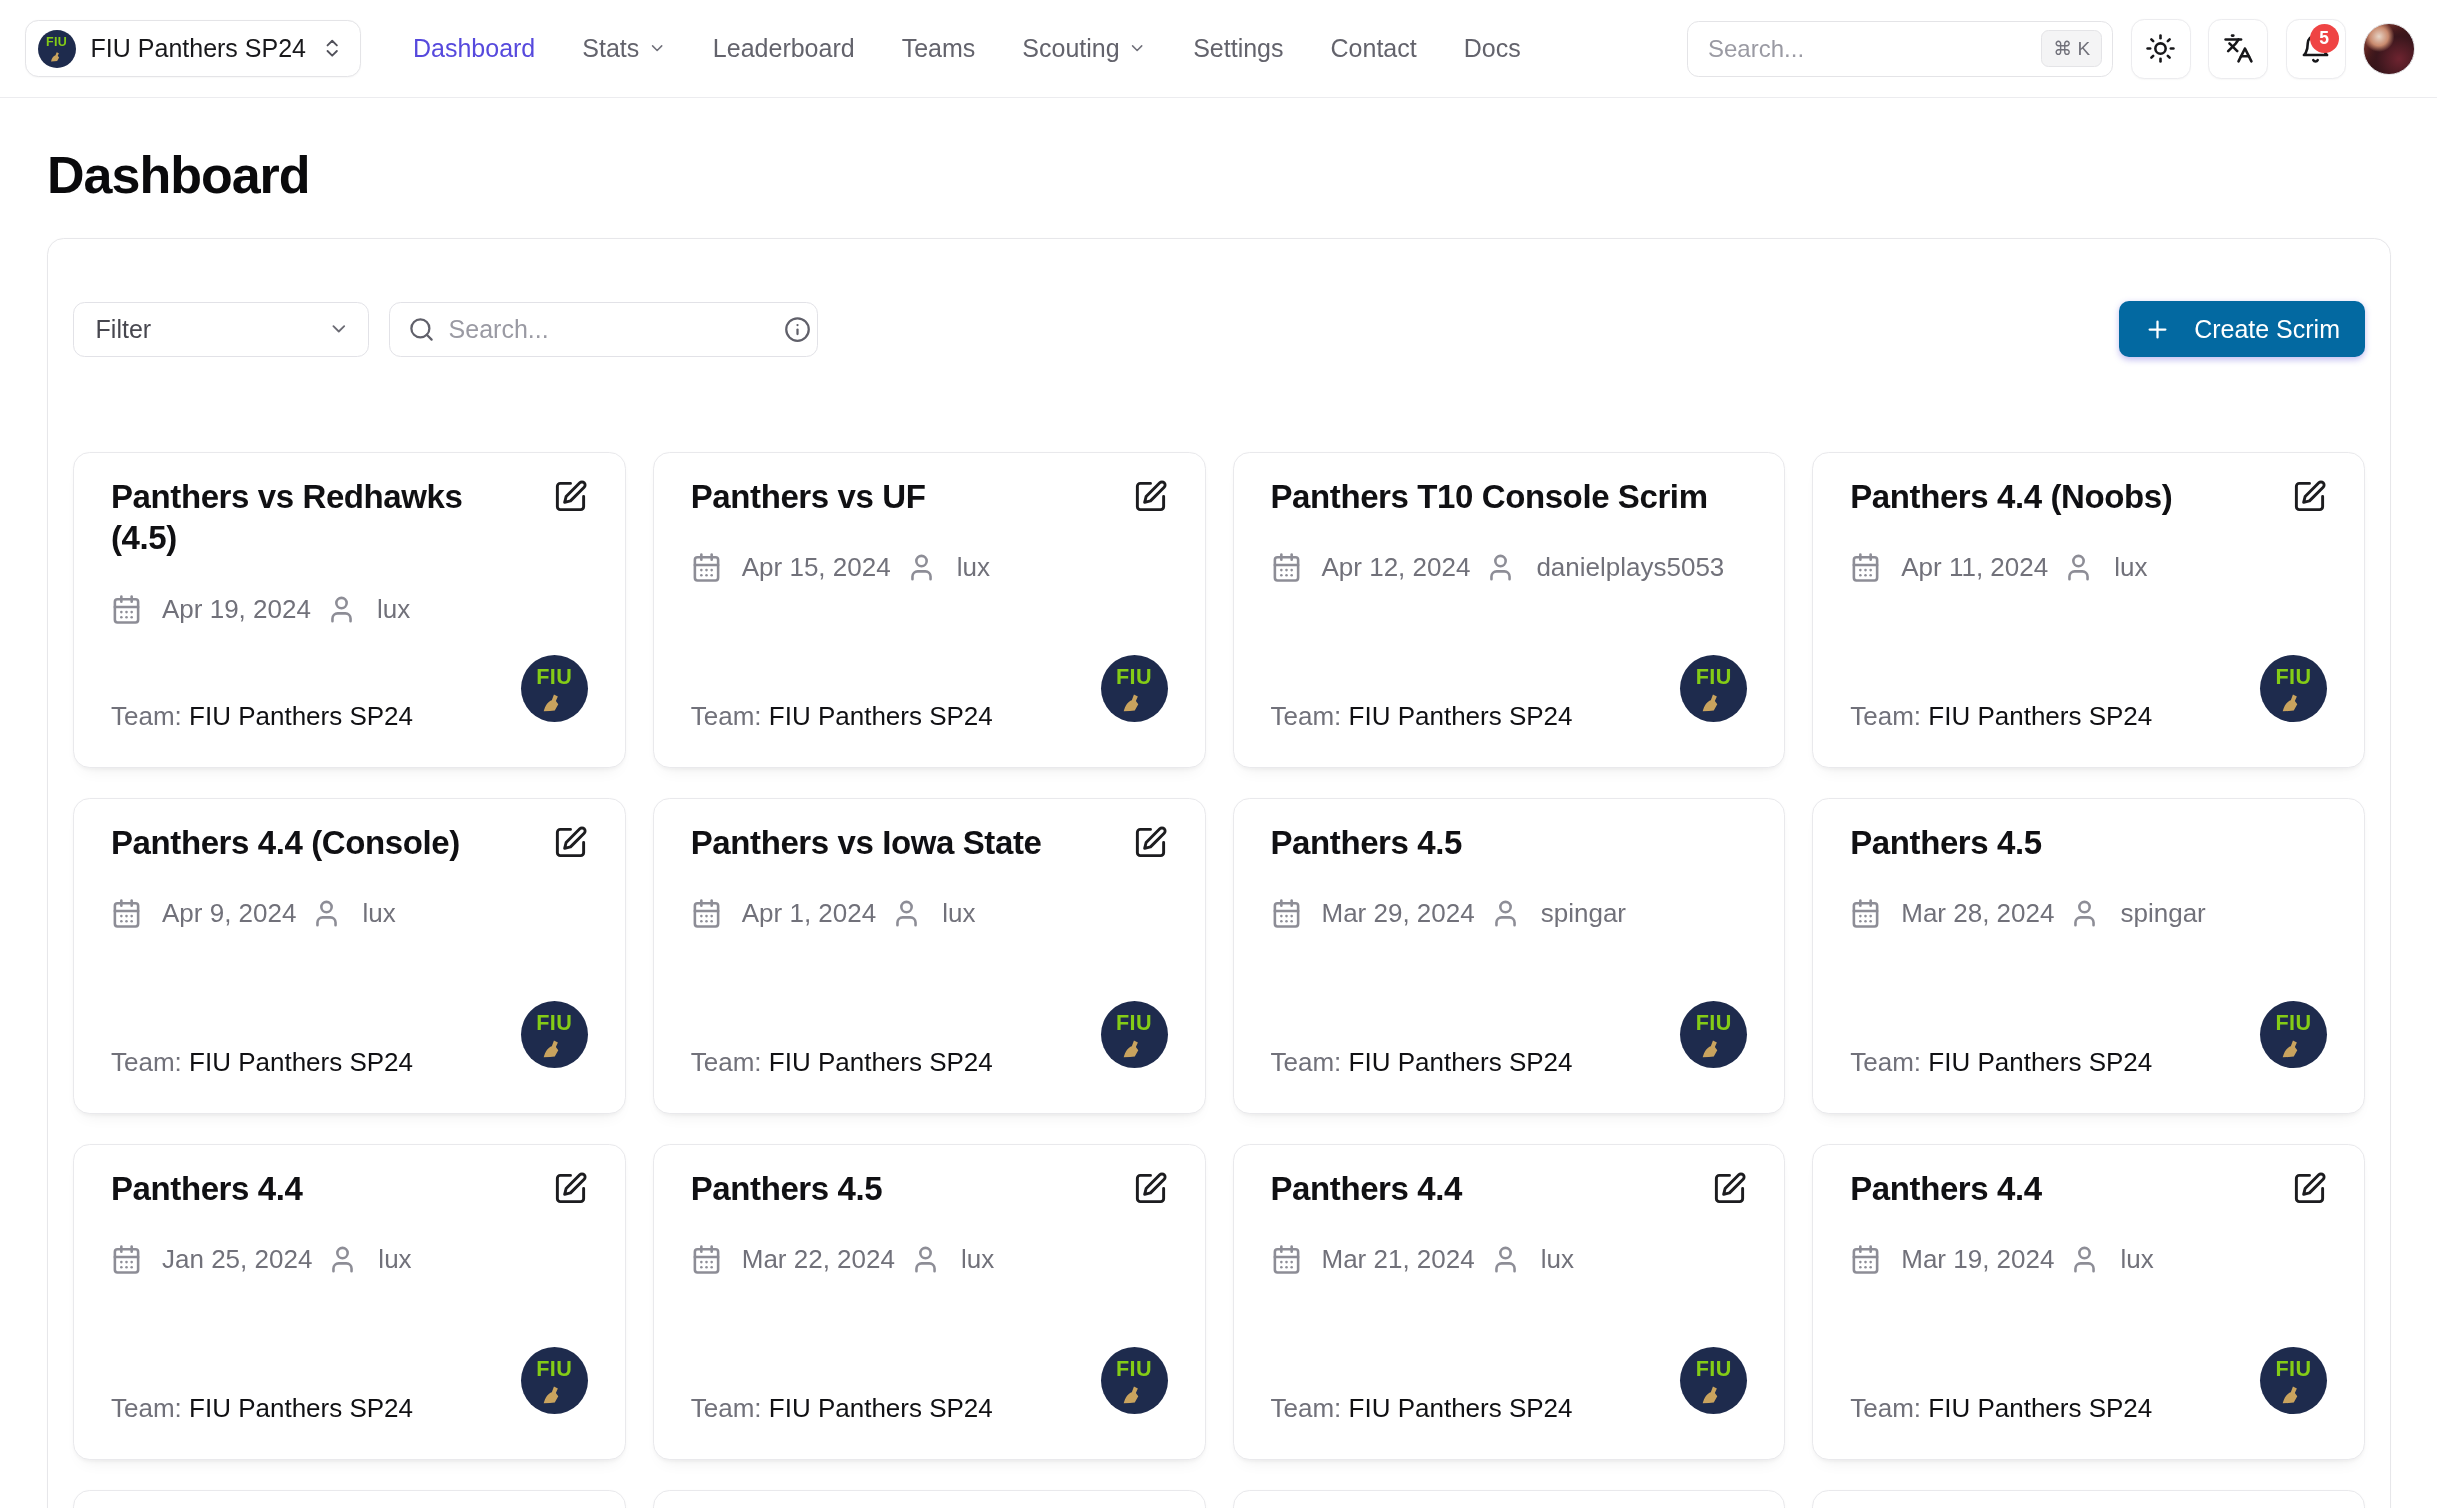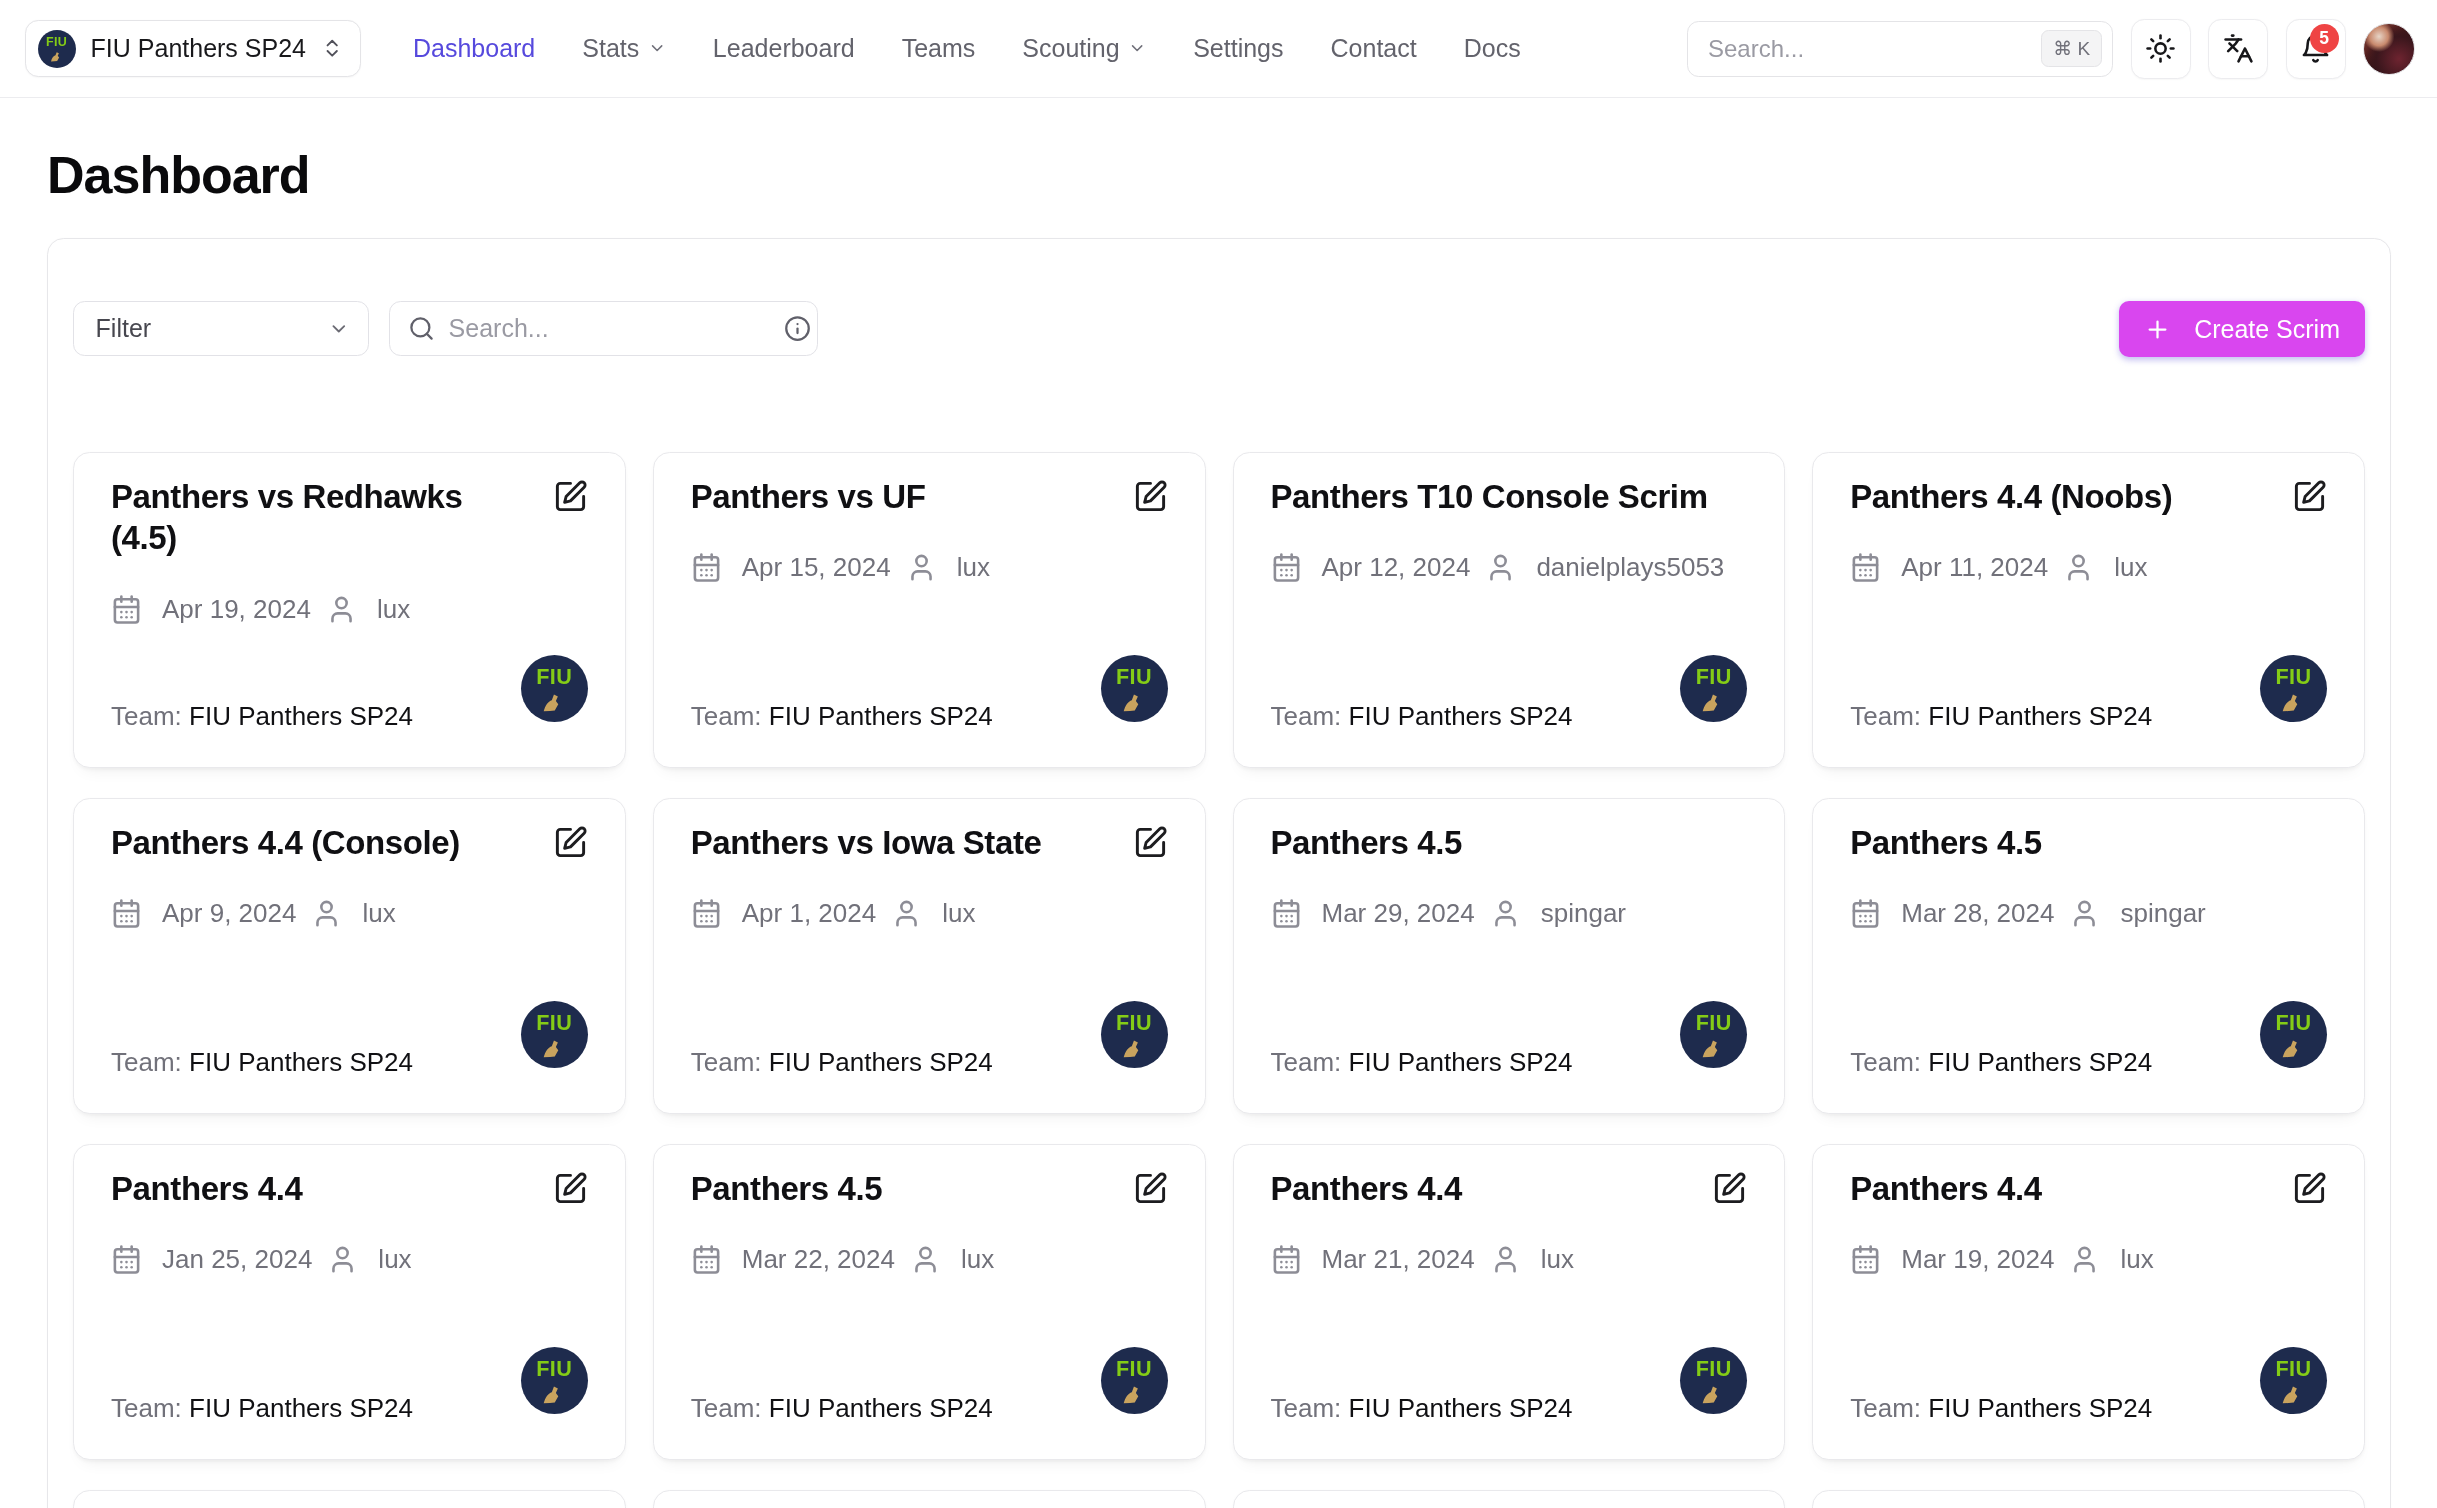--- a/index.html
+++ b/index.html
@@ -61,37 +61,37 @@
   }
 
   
   .page { padding: 0 47px; }
   .page-title { font-size: 52px; font-weight: 800; letter-spacing: -1px; color: #0a0a0c; margin-top: 47px; }
 
   .panel {
     margin-top: 33px; border: 1.2px solid #e7e7ea; border-radius: 16.6px; background: #fff;
     padding: 62px 25px 25px; height: 1347px; box-shadow: 0 0.8px 2.5px rgba(0,0,0,.02);
   }
-  .toolbar { display: flex; align-items: flex-start; }
+  .toolbar { display: flex; align-items: center; }
   .filter-select {
     width: 296px; height: 55px; border: 1.2px solid #e2e2e7; border-radius: 11.6px;
     display: flex; align-items: center; justify-content: space-between;
     padding: 0 18.3px 0 21.6px; font-size: 25px; color: #47474f; cursor: pointer; background: #fff;
   }
   .filter-select .chev { color: #6b6b74; }
   .panel-search {
     width: 429px; height: 55px; margin-left: 20px; border: 1.2px solid #e2e2e7; border-radius: 11.6px;
     display: flex; align-items: center; gap: 13.3px; padding: 0 18.3px; background: #fff;
   }
   .panel-search svg { width: 27px; height: 27px; color: #60606a; flex: none; }
   .panel-search input { flex: 1; border: none; outline: none; font-size: 25px; color: #3f3f46; background: transparent; font-family: inherit; }
   .panel-search input::placeholder { color: #9a9aa3; }
   .create-btn {
     margin-left: auto; height: 56px; border: none; border-radius: 10px; cursor: pointer;
-    background: #d946ef; color: #fff; font-size: 25px; font-family: inherit;
+    background: #0369a1; color: #fff; font-size: 25px; font-family: inherit;
     display: flex; align-items: center; gap: 23px; padding: 9px 25px;
     box-shadow: 0 2.5px 6.7px rgba(87,72,216,.35);
   }
   .create-btn svg { width: 27px; height: 27px; }
 
   
   .cards-grid {
     margin-top: 95px; display: grid; grid-template-columns: repeat(4, 1fr);
     gap: 30px 27px; grid-auto-rows: 316px;
   }

